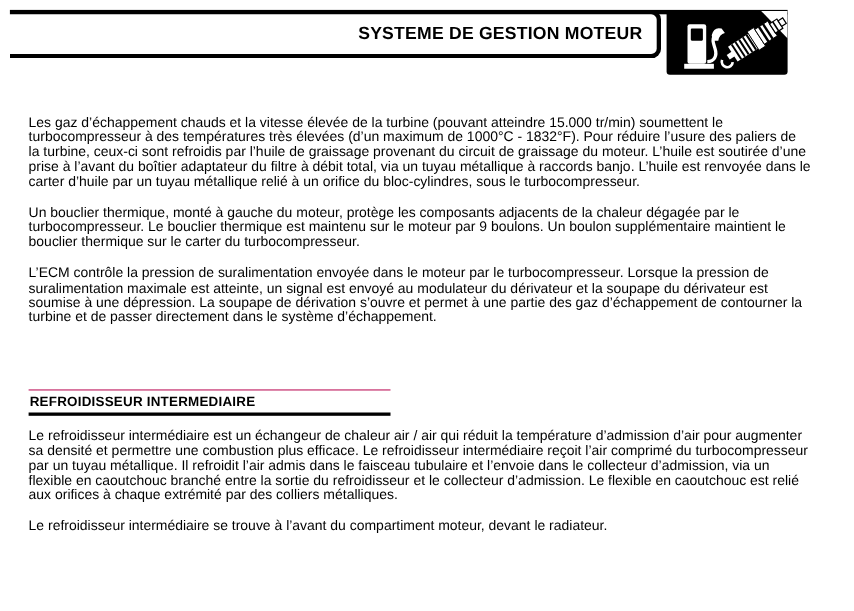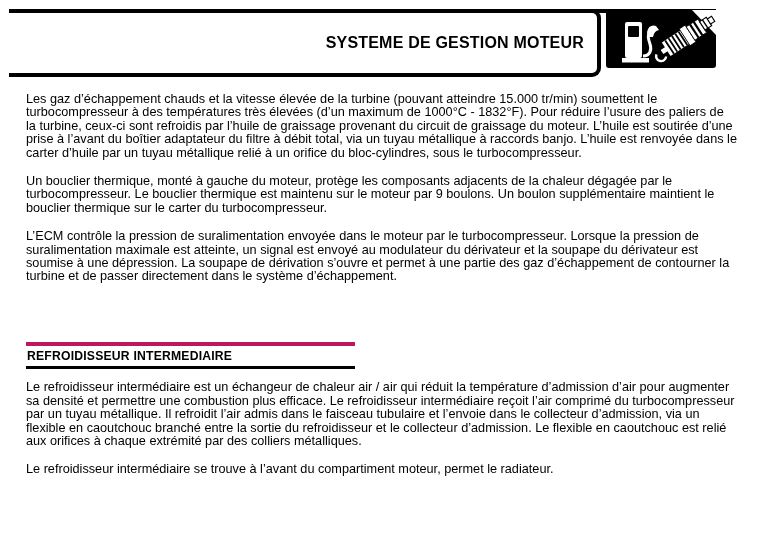--- a/index.html
+++ b/index.html
@@ -10,46 +10,46 @@
     color:#000;
     font-family:"Liberation Sans","DejaVu Sans",sans-serif;
     overflow:hidden;
   }
   
   .top-rule{
     position:absolute;left:9px;top:9px;width:707px;height:4px;
     background:#000;
   }
   .title-box{
-    position:absolute;left:9px;top:9px;width:592px;height:68px;
+    position:absolute;left:9px;top:9px;width:592px;height:44px;
     box-sizing:border-box;background:#fff;
     border:4px solid #000;border-left:none;
     border-radius:0 9px 9px 0;
     display:flex;align-items:center;justify-content:flex-end;
     padding-right:13px;
   }
   .title-box h1{
     margin:0;font-size:16px;font-weight:bold;letter-spacing:.2px;
     white-space:nowrap;
   }
   .icon-box{
     position:absolute;left:606px;top:10px;width:110px;height:58px;
     background:#000;border-radius:3px;
   }
   .icon-box svg{display:block;width:110px;height:58px;}
   
   .content{
-    position:absolute;left:26px;top:93px;width:711px;
+    position:absolute;left:26px;top:105px;width:711px;
     font-size:12.7px;line-height:13.4px;
   }
   .content p{margin:0 0 15px 0;}
   .section-heading{
     width:328px;
     margin:58px 0 12px 0;
-    border-top:4px solid #be185d;
+    border-top:1px solid #be185d;
     border-bottom:3px solid #000;
     padding:4px 0 3px 1px;
   }
   .section-heading h2{
     margin:0;font-size:12.2px;font-weight:bold;letter-spacing:.2px;
     white-space:nowrap;
   }
   .gap-lg{margin-top:9px;}
 </style>
 </head>
@@ -100,16 +100,16 @@
   <main class="content">
     <p>Les gaz d’échappement chauds et la vitesse élevée de la turbine (pouvant atteindre 15.000 tr/min) soumettent le turbocompresseur à des températures très élevées (d’un maximum de 1000°C - 1832°F). Pour réduire l’usure des paliers de la turbine, ceux-ci sont refroidis par l’huile de graissage provenant du circuit de graissage du moteur. L’huile est soutirée d’une prise à l’avant du boîtier adaptateur du filtre à débit total, via un tuyau métallique à raccords banjo. L’huile est renvoyée dans le carter d’huile par un tuyau métallique relié à un orifice du bloc-cylindres, sous le turbocompresseur.</p>
     <p>Un bouclier thermique, monté à gauche du moteur, protège les composants adjacents de la chaleur dégagée par le turbocompresseur. Le bouclier thermique est maintenu sur le moteur par 9 boulons. Un boulon supplémentaire maintient le bouclier thermique sur le carter du turbocompresseur.</p>
     <p>L’ECM contrôle la pression de suralimentation envoyée dans le moteur par le turbocompresseur. Lorsque la pression de suralimentation maximale est atteinte, un signal est envoyé au modulateur du dérivateur et la soupape du dérivateur est soumise à une dépression. La soupape de dérivation s’ouvre et permet à une partie des gaz d’échappement de contourner la turbine et de passer directement dans le système d’échappement.</p>
 
     <div class="section-heading">
       <h2>REFROIDISSEUR INTERMEDIAIRE</h2>
     </div>
 
     <p>Le refroidisseur intermédiaire est un échangeur de chaleur air / air qui réduit la température d’admission d’air pour augmenter sa densité et permettre une combustion plus efficace. Le refroidisseur intermédiaire reçoit l’air comprimé du turbocompresseur par un tuyau métallique. Il refroidit l’air admis dans le faisceau tubulaire et l’envoie dans le collecteur d’admission, via un flexible en caoutchouc branché entre la sortie du refroidisseur et le collecteur d’admission. Le flexible en caoutchouc est relié aux orifices à chaque extrémité par des colliers métalliques.</p>
-    <p class="gap-lg">Le refroidisseur intermédiaire se trouve à l’avant du compartiment moteur, permet le radiateur.</p>
+    <p class="gap-lg">Le refroidisseur intermédiaire se trouve à l’avant du compartiment moteur, devant le radiateur.</p>
   </main>
 
 </div>
 
 </body></html>

